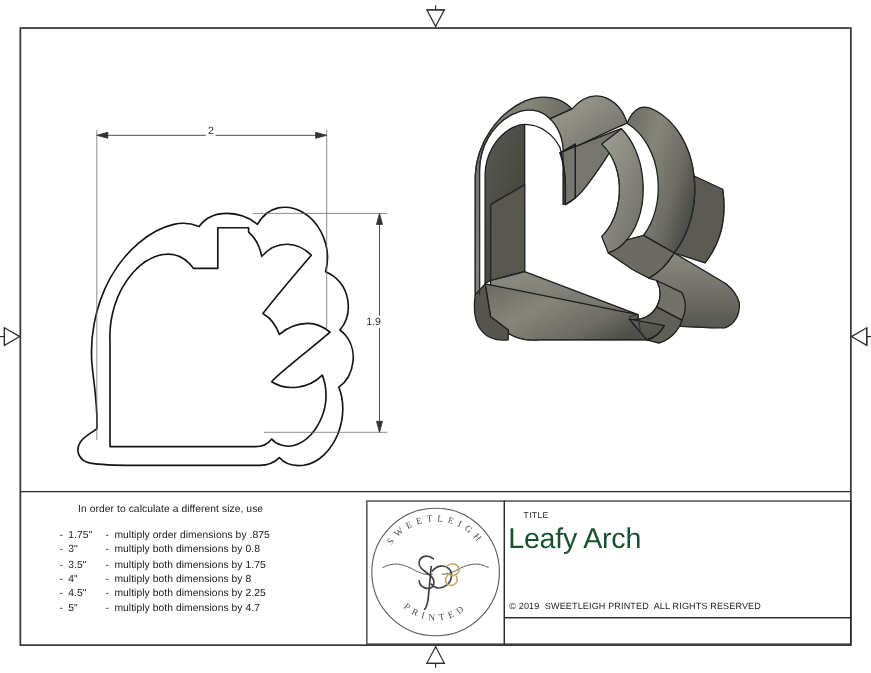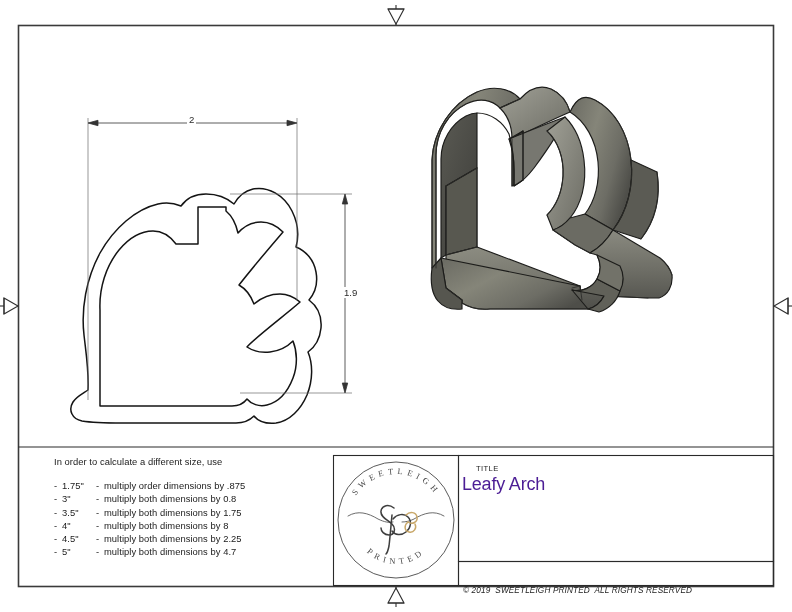--- a/index.html
+++ b/index.html
@@ -30,61 +30,60 @@
     position: absolute;
     left: 54px;
     top: 455px;
     width: 268px;
     font-size: 9.4px;
     color: #1a1a1a;
     line-height: 13.2px;
     letter-spacing: 0.05px;
   }
   .notes-intro { margin: 0 0 11px 0; }
-  .notes-intro div { white-space: nowrap; }
+  .notes-intro div { white-space: nowrap; margin-left: 17px; }
   .mult-row { white-space: nowrap; display: flex; }
   .mult-size { display: inline-block; width: 34px; }
   .mult-dash { display: inline-block; width: 8px; }
   .mult-text { display: inline-block; }
 
   .title-label {
     position: absolute;
     left: 476px;
     top: 464px;
     font-size: 7.6px;
     letter-spacing: 0.4px;
     color: #1a1a1a;
   }
   .title-value {
     position: absolute;
     left: 462px;
     top: 474px;
-    font-size: 18px;
-    color: #4c1d95;
+    font-size: 26px;
+    color: #14532d;
     letter-spacing: -0.2px;
   }
   .copyright {
     position: absolute;
     left: 463px;
-    top: 586px;
+    top: 547px;
     font-size: 8.2px;
     letter-spacing: 0.15px;
     color: #1a1a1a;
     white-space: pre;
-    font-style: italic;
   }
   .dim-text {
     position: absolute;
     font-size: 9.6px;
     color: #2a2a2a;
     background: #ffffff;
     padding: 0 2px;
   }
   #dim-w-text { left: 187px; top: 114px; }
-  #dim-h-text { left: 342px; top: 287px; }
+  #dim-h-text { left: 331px; top: 287px; }
 </style>
 </head>
 <body>
 
 <div id="sheet">
 
   <svg class="svg-root" viewBox="0 0 792 612">
     <defs>
       <linearGradient id="gFaceTop" x1="0" y1="0" x2="0.3" y2="1">
         <stop offset="0" stop-color="#8e8e85"></stop>

